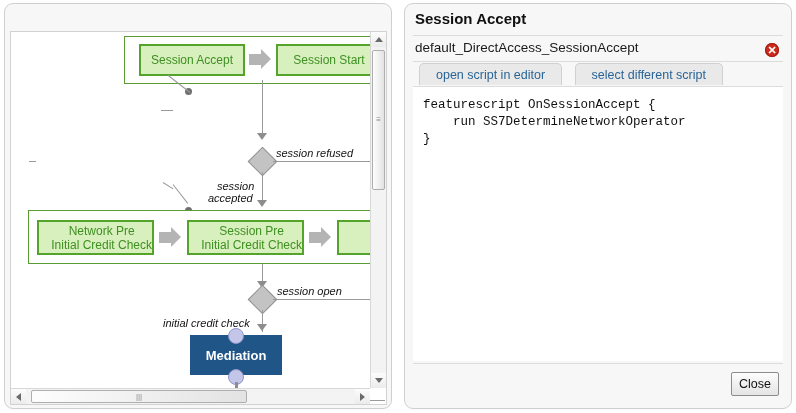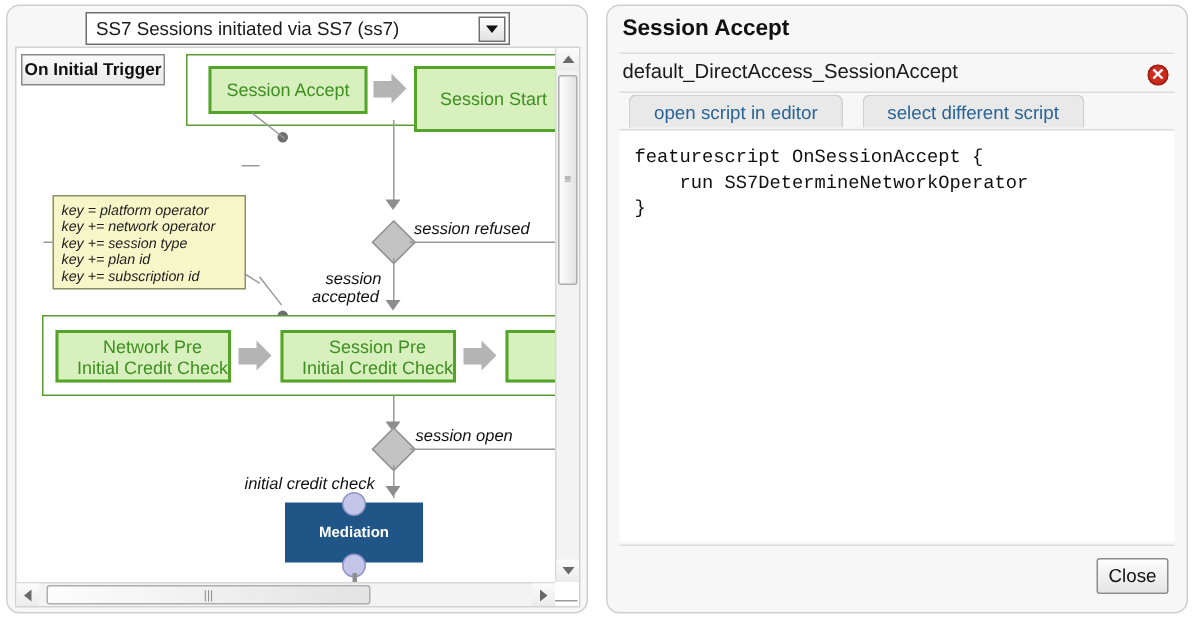--- a/index.html
+++ b/index.html
@@ -110,21 +110,21 @@
     border-left:5px solid transparent; border-right:5px solid transparent;
     border-top:7px solid #8d8d8d;
   }
   .dot {
     position:absolute; width:7px;height:7px;border-radius:50%;background:#6f6f6f;
   }
 
   .mediation {
     position:absolute; left:179px; top:303px; width:92px; height:40px;
     background:#1f5587; display:flex; align-items:center; justify-content:center;
-    color:#ffffff; font-size:10px; font-weight:bold;
+    color:#ffffff; font-size:13px; font-weight:bold;
   }
   .port {
     position:absolute; width:16px;height:16px;border-radius:50%;
     background:#c3c6e8; border:1px solid #8f93c6; box-sizing:border-box;
   }
 
   
   .vscroll {
     position:absolute; right:0px; top:0px; width:16px; bottom:16px;
     background:#f3f3f3; border-left:1px solid #d8d8d8; box-sizing:border-box;
@@ -194,53 +194,37 @@
     font-size:12.5px; color:#111;
   }
 </style>
 </head>
 <body>
 
 <div id="root">
 
   <div class="left-panel">
 
-    <div class="combo-wrap">
-      <div class="combo">
-        <span class="combo-label">SS7 Sessions initiated via SS7 (ss7)</span>
-        <span class="combo-arrow-btn">
-            <span class="tri"></span>
-          </span>
-      </div>
-    </div>
 
     <div class="canvas">
       <div class="canvas-inner">
 
-        <div class="trigger-chip">On Initial Trigger</div>
 
         <div class="group-box" style="left:113px; top:4px; width:262px; height:48px;"></div>
         <div class="node" style="left:128px; top:12px; width:106px; height:32px;">Session Accept</div>
         <div class="arrow-fat" style="left:238px; top:17px; width:23px; height:21px;">
           <span class="stem"></span>
             <span class="head"></span>
         </div>
-        <div class="node" style="left:265px; top:12px; width:106px; height:44px;">Session Start</div>
+        <div class="node" style="left:265px; top:12px; width:106px; height:32px;">Session Start</div>
 
         <div class="dot" style="left:174px; top:56px;"></div>
         <div class="line" style="left:151px; top:60px; width:28px; height:1px; transform:rotate(38deg); transform-origin:right center;"></div>
         <div class="line h" style="left:150px; top:78px; width:12px;"></div>
 
-        <div class="note">
-          <div>key = platform operator</div>
-          <div>key += network operator</div>
-          <div>key += session type</div>
-          <div>key += plan id</div>
-          <div>key += subscription id</div>
-        </div>
         <div class="line h" style="left:18px; top:129px; width:7px;"></div>
 
         <div class="line" style="left:152px; top:150px; width:12px; height:1px; transform:rotate(32deg); transform-origin:left center;"></div>
         <div class="line" style="left:162px; top:152px; width:24px; height:1px; transform:rotate(52deg); transform-origin:left center;"></div>
         <div class="dot" style="left:174px; top:175px;"></div>
 
         <div class="line v" style="left:251px; top:48px; height:56px;"></div>
         <div class="vtip" style="left:246px; top:101px;"></div>
 
         <div class="diamond" style="left:241px; top:119px;"></div>

